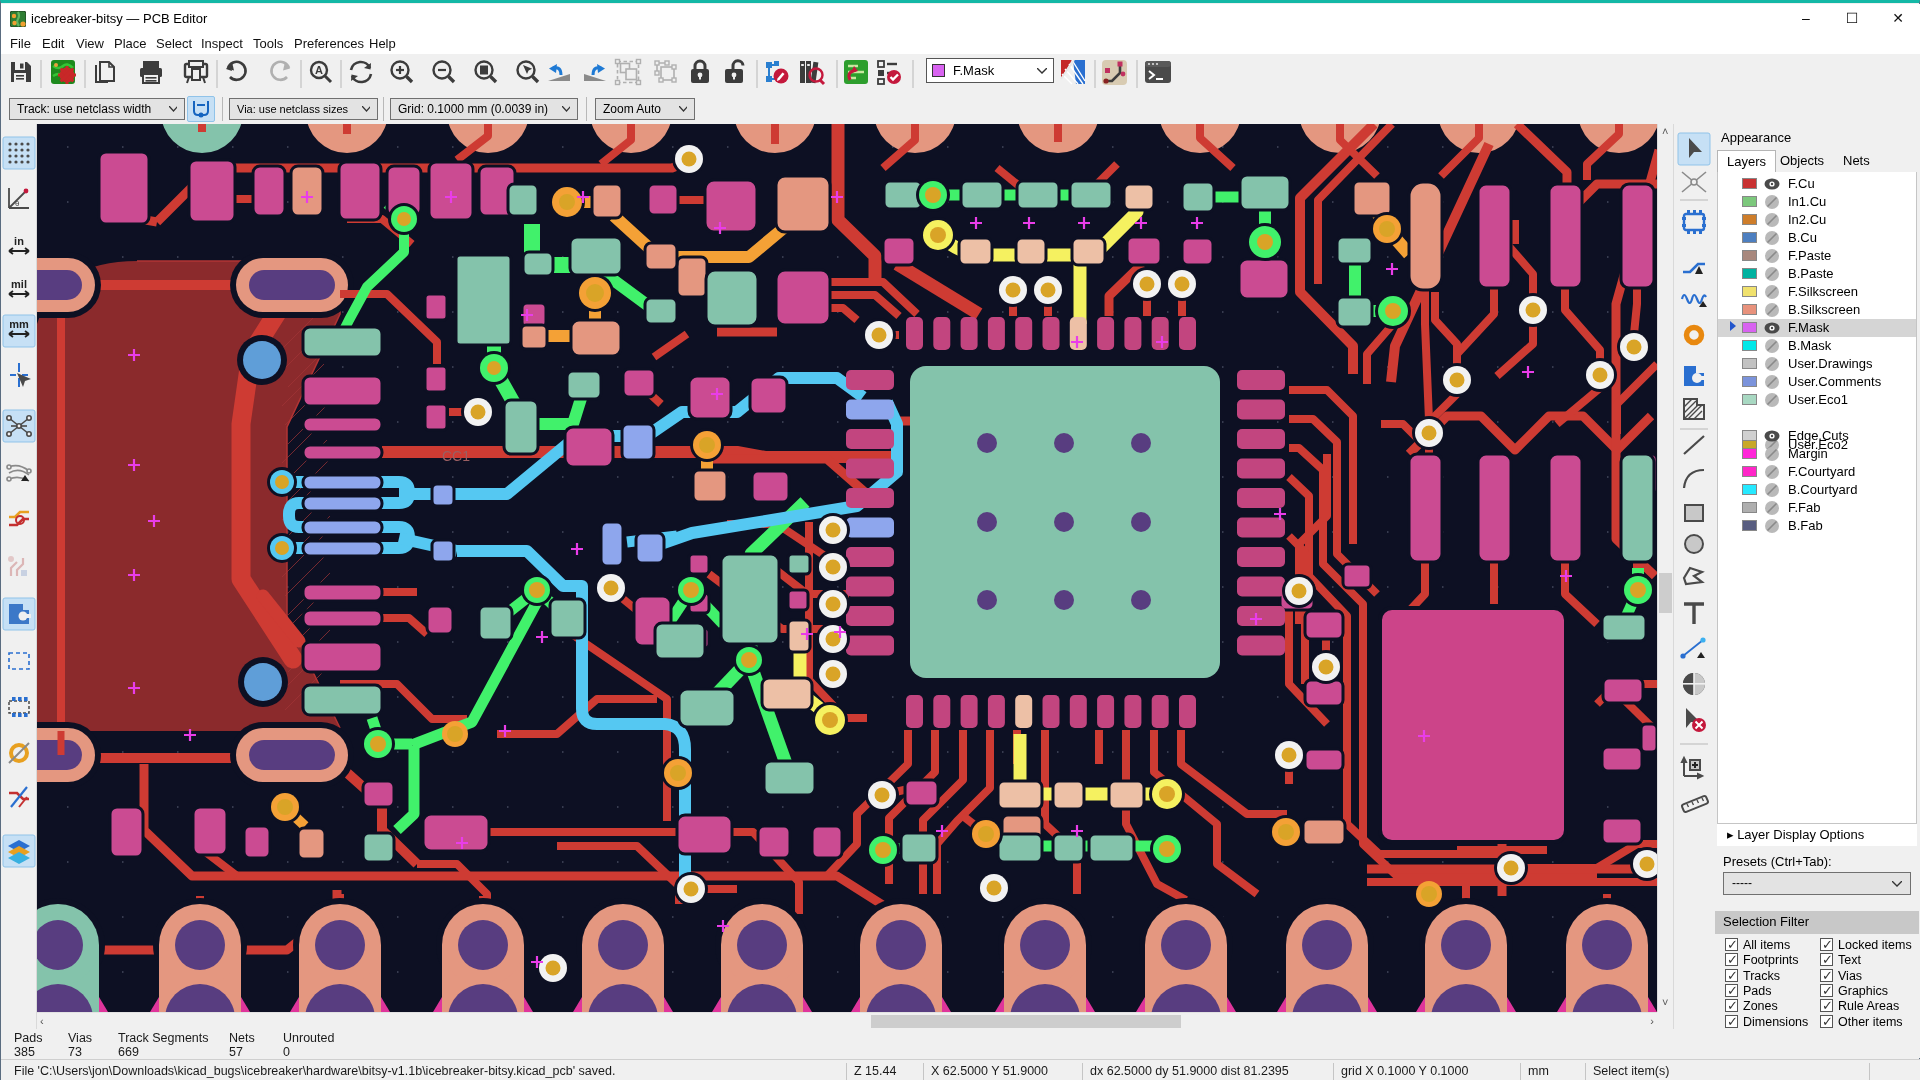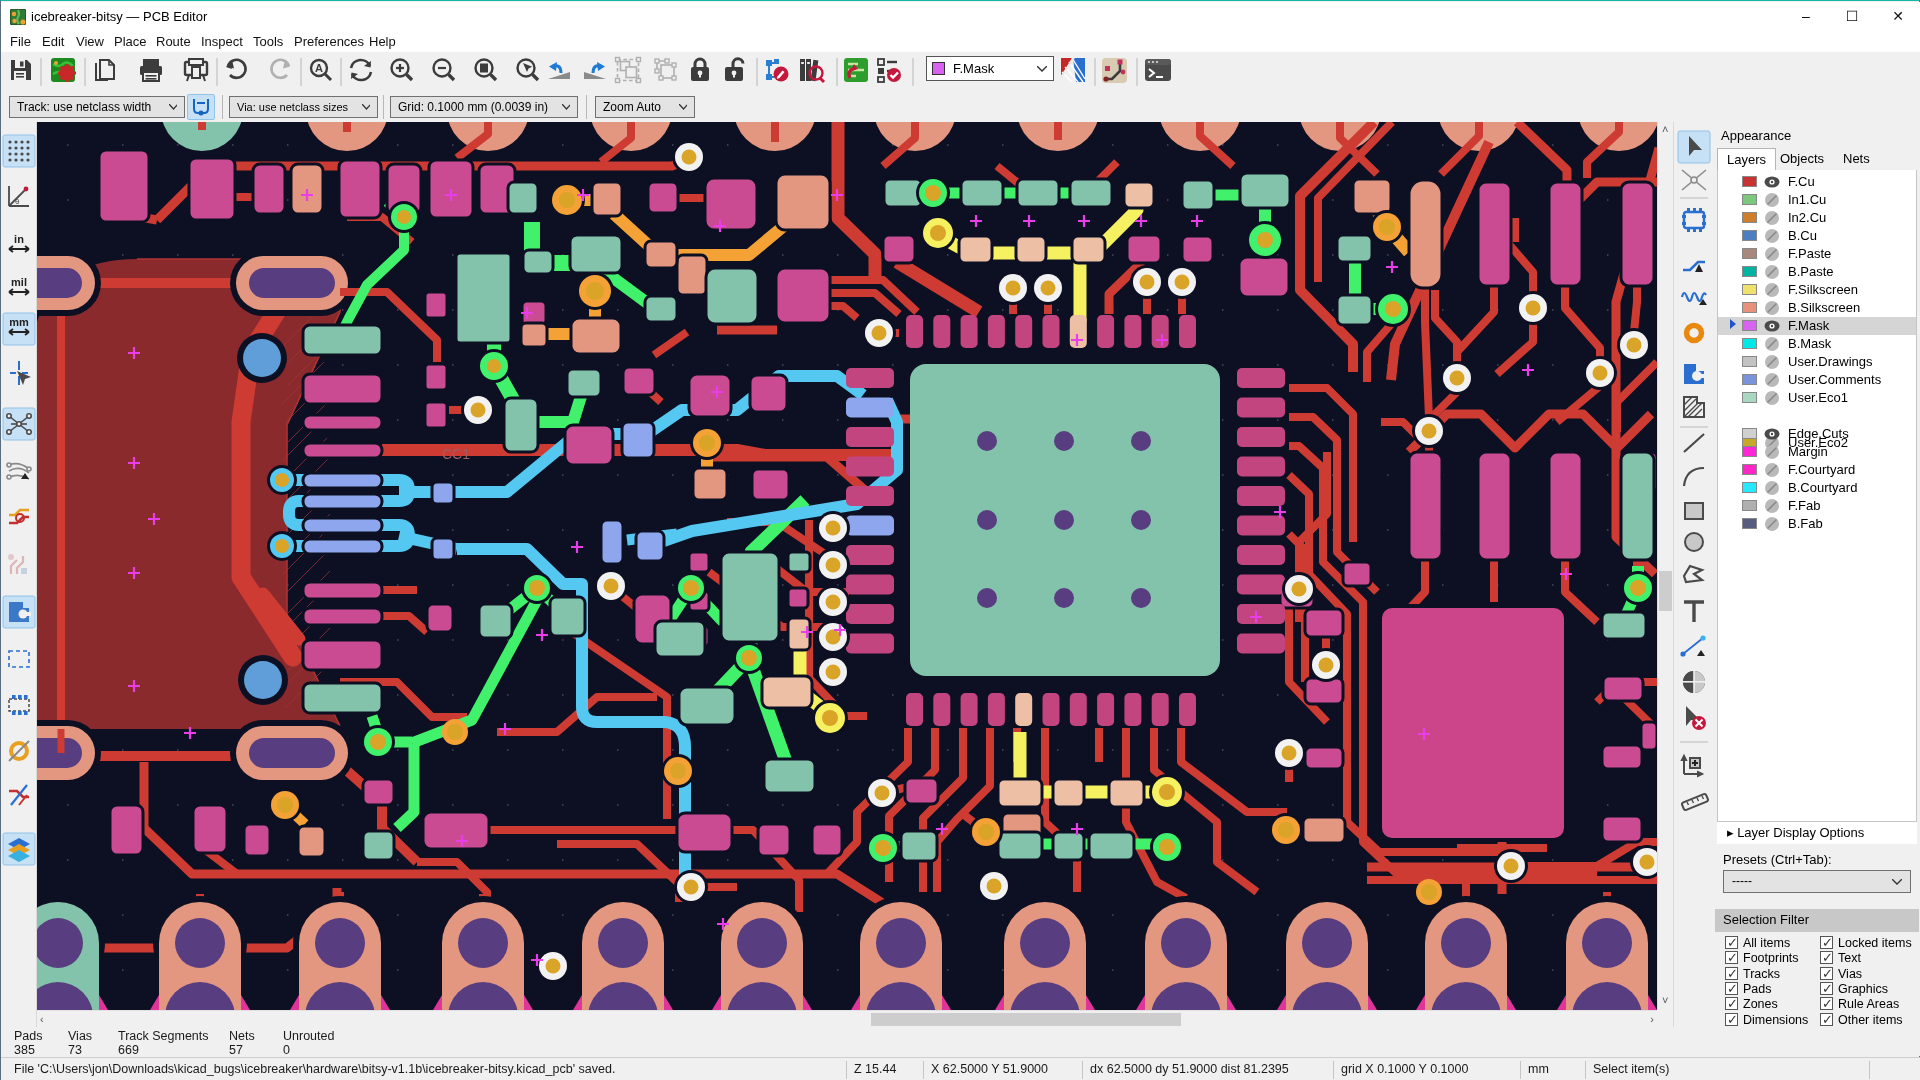--- a/index.html
+++ b/index.html
@@ -1,17 +1,17 @@
 <!DOCTYPE html>
 <html><head>
 <meta charset="utf-8">
 <style>
 * { margin:0; padding:0; box-sizing:border-box; }
 html,body { width:1920px; height:1080px; overflow:hidden; font-family:"Liberation Sans",sans-serif; background:#f0f0f0; }
-#win { position:absolute; left:0; top:0; width:1920px; height:1080px; border-top:1px solid #14b8a6; border-left:1px solid #5a6c80; border-right:1px solid #5a6c80; }
+#win { position:absolute; left:0; top:0; width:1920px; height:1080px; border-top:3px solid #14b8a6; border-left:1px solid #5a6c80; border-right:1px solid #5a6c80; }
 .abs { position:absolute; }
 
 #titlebar { left:0; top:1px; width:1920px; height:29px; background:#fff; }
 #title-text { left:30px; top:7px; font-size:13px; color:#000; }
 .winbtn { top:0; width:46px; height:29px; text-align:center; line-height:29px; font-size:14px; color:#111; }
 
 #menubar { left:0; top:30px; width:1920px; height:21px; background:#fff; font-size:13px; color:#111; }
 .mi { position:absolute; top:3px; }
 
 #toolbar1 { left:0; top:51px; width:1920px; height:40px; background:#f0f0f0; }
@@ -71,21 +71,21 @@
   <div class="winbtn abs" style="left:1782px">–</div>
   <div class="winbtn abs" style="left:1828px">☐</div>
   <div class="winbtn abs" style="left:1874px">✕</div>
 </div>
 
 <div id="menubar" class="abs">
   <span class="mi" style="left:9px">File</span>
   <span class="mi" style="left:41px">Edit</span>
   <span class="mi" style="left:75px">View</span>
   <span class="mi" style="left:113px">Place</span>
-  <span class="mi" style="left:155px">Route</span>
+  <span class="mi" style="left:155px">Select</span>
   <span class="mi" style="left:200px">Inspect</span>
   <span class="mi" style="left:252px">Tools</span>
   <span class="mi" style="left:293px">Preferences</span>
   <span class="mi" style="left:368px">Help</span>
 </div>
 
 <div id="toolbar1" class="abs">
   <svg class="abs" style="left:0;top:0" width="1200" height="40" viewBox="0 0 1200 40" id="tb1svg">
         <g transform="translate(8,6)">
           <path d="M2 2 h16 l4 4 v16 h-20 z" fill="#3c3c3c"></path>

